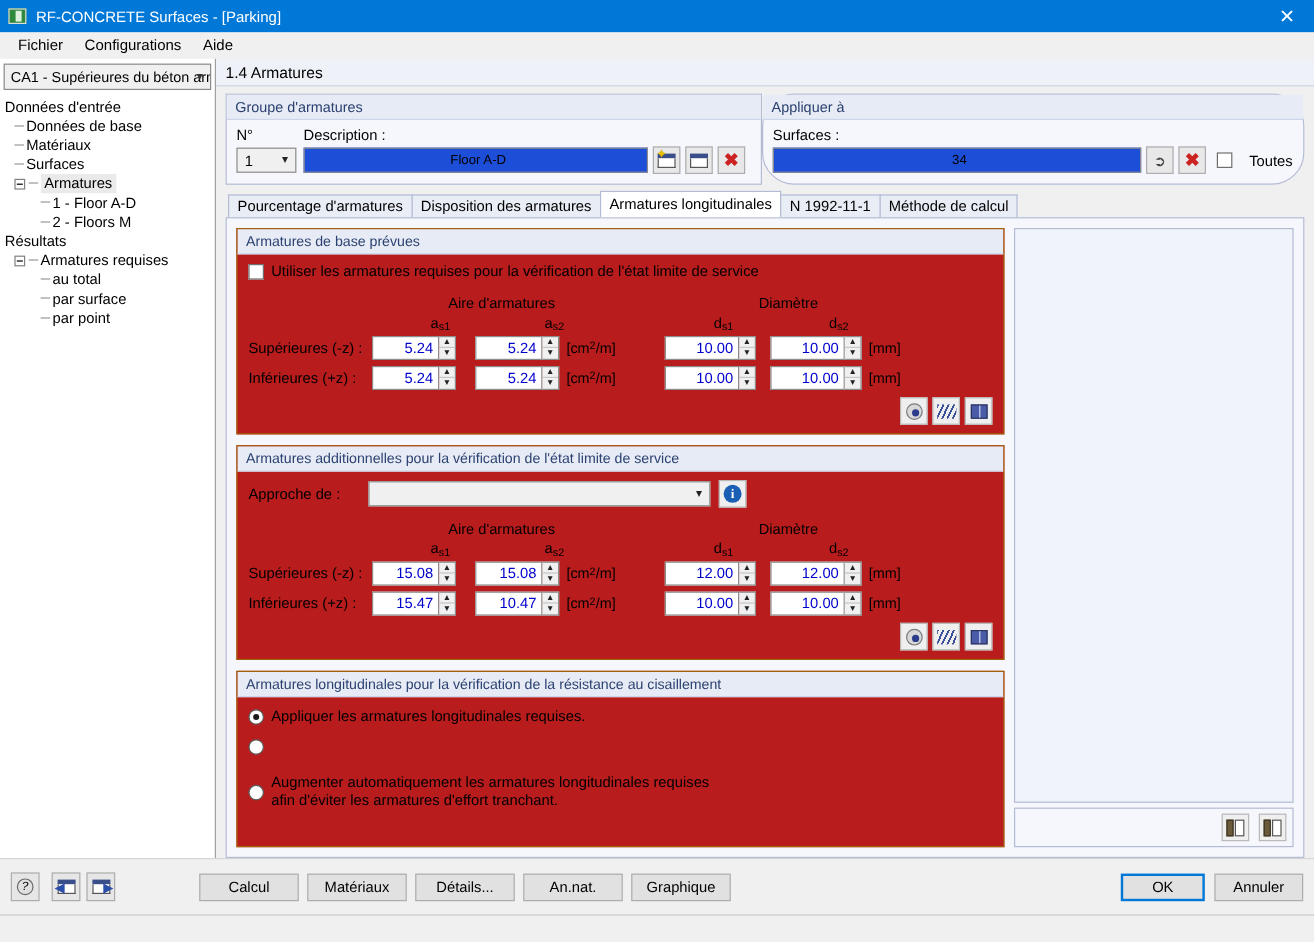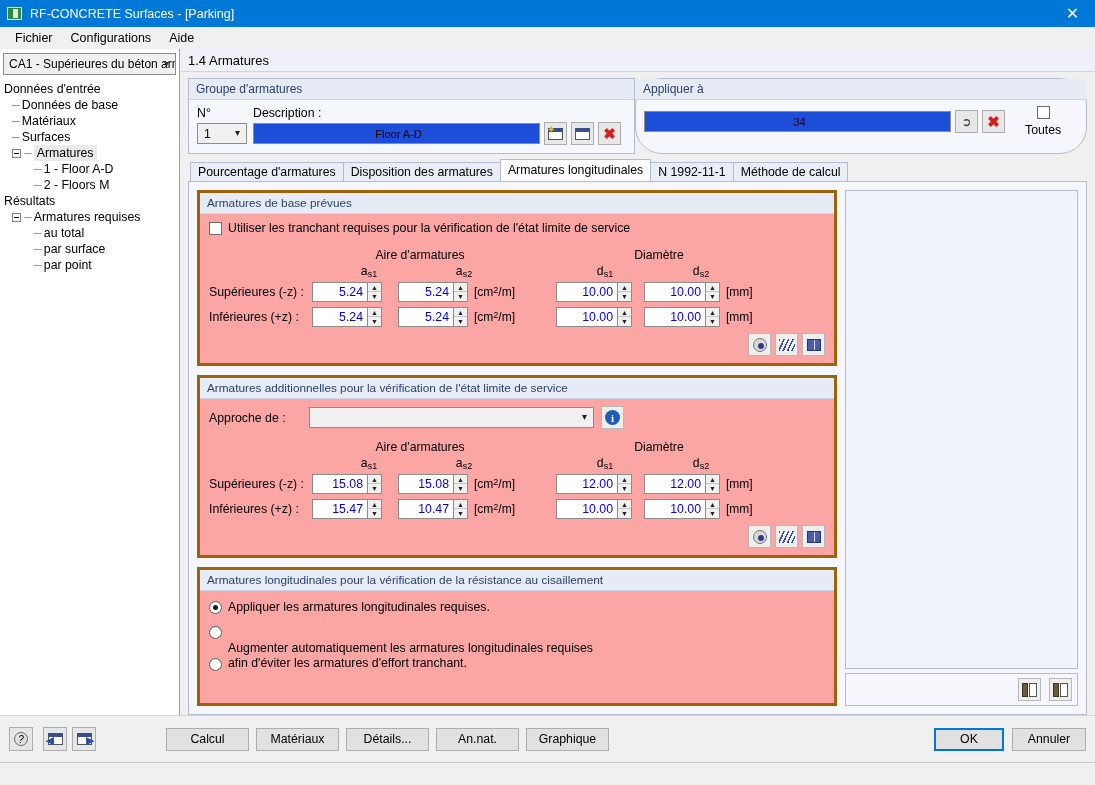--- a/index.html
+++ b/index.html
@@ -129,21 +129,21 @@
   }
   .tab.active { background:#fff; height:22px; padding-top:3px; position:relative; z-index:3; }
 
   .tabpanel {
     margin:0 8px 0 8px; border:1px solid #b4bcd4; background:#f5f7fc;
     flex:1 1 auto; padding:8px; position:relative; display:flex; gap:8px;
   }
   .tabpanel .leftcol { width:640px; flex:0 0 auto; display:flex; flex-direction:column; gap:9px;}
   .tabpanel .rightcol { flex:1 1 auto; display:flex; flex-direction:column; }
 
-  .subgroup { border:3px solid #a16207; background:#fca5a5; }
+  .subgroup { border:1px solid #a16207; background:#b91c1c; }
   .subgroup .sgtitle {
     background:#e6ebf5; color:#2b4170; font-size:11.8px;
     padding:3px 0 3px 7px; border-bottom:1px solid #cdd5e8;
   }
   .subgroup .sgbody { padding:7px 9px 7px 9px; }
 
   .spin { display:flex; align-items:stretch; }
   .spin .field {
     width:56px; height:20px; border:1px solid #8c8c8c; background:#fff;
     text-align:right; padding-right:4px; font-size:12.3px; color:#0000cd;
@@ -320,31 +320,32 @@
             <div class="iconbtn">
               <span class="ic-x">✖</span>
             </div>
           </div>
         </div>
       </fieldset>
 
       <fieldset class="gb g-apply">
         <div class="gbtitle">Appliquer à</div>
         <div class="gbbody">
+          <div class="lbl" style="margin-bottom:2px;">Surfaces :</div>
           <div class="row">
             <div class="txtin" style="width:307px;">
               <span>34</span>
             </div>
             <div class="iconbtn">
               <span class="ic-arrowsel">➲</span>
             </div>
             <div class="iconbtn">
               <span class="ic-x">✖</span>
             </div>
-            <label class="row" style="margin-left:20px; gap:4px;flex-direction:column;">
+            <label class="row" style="margin-left:9px; gap:14px;">
               <span class="chk"></span>
               <span class="lbl">Toutes</span>
             </label>
           </div>
         </div>
       </fieldset>
     </div>
 
     <div class="tabstrip">
       <div class="tab">Pourcentage d'armatures</div>
@@ -356,21 +357,21 @@
 
     <div class="tabpanel">
 
       <div class="leftcol">
 
         <div class="subgroup">
           <div class="sgtitle">Armatures de base prévues</div>
           <div class="sgbody">
             <div class="row" style="align-items:flex-start; gap:6px;">
               <span class="chk" style="margin-top:1px;"></span>
-              <span class="lbl" style="max-width:470px; line-height:15px;">Utiliser les tranchant requises pour la vérification de l'état limite de service</span>
+              <span class="lbl" style="max-width:470px; line-height:15px;">Utiliser les armatures requises pour la vérification de l'état limite de service</span>
             </div>
 
             <div class="row" style="margin-top:12px;">
               <div style="width:115px;"></div>
               <div class="hdrcell" style="width:192px;">Aire d'armatures</div>
               <div style="width:45px;"></div>
               <div class="hdrcell" style="width:196px;">Diamètre</div>
             </div>
 
             <div class="row" style="margin-top:2px;">
@@ -590,21 +591,21 @@
         <div class="subgroup" style="flex:1 1 auto;">
           <div class="sgtitle">Armatures longitudinales pour la vérification de la résistance au cisaillement</div>
           <div class="sgbody" style="padding-top:9px;">
             <div class="row" style="gap:6px; align-items:flex-start;">
               <span class="radio on"></span>
               <span class="lbl" style="line-height:15px; max-width:560px;">Appliquer les armatures longitudinales requises.</span>
             </div>
             <div class="row" style="gap:6px; align-items:flex-start; margin-top:10px;">
               <span class="radio"></span>
             </div>
-            <div class="row" style="gap:6px; align-items:flex-end; margin-top:2px;">
+            <div class="row" style="gap:6px; align-items:center; margin-top:16px;">
               <span class="radio"></span>
               <span class="lbl" style="line-height:15px; max-width:370px; display:block;">Augmenter automatiquement les armatures longitudinales requises afin d'éviter les armatures d'effort tranchant.</span>
             </div>
           </div>
         </div>
 
       </div>
 
       <div class="rightcol">
         <div class="previewbox"></div>

